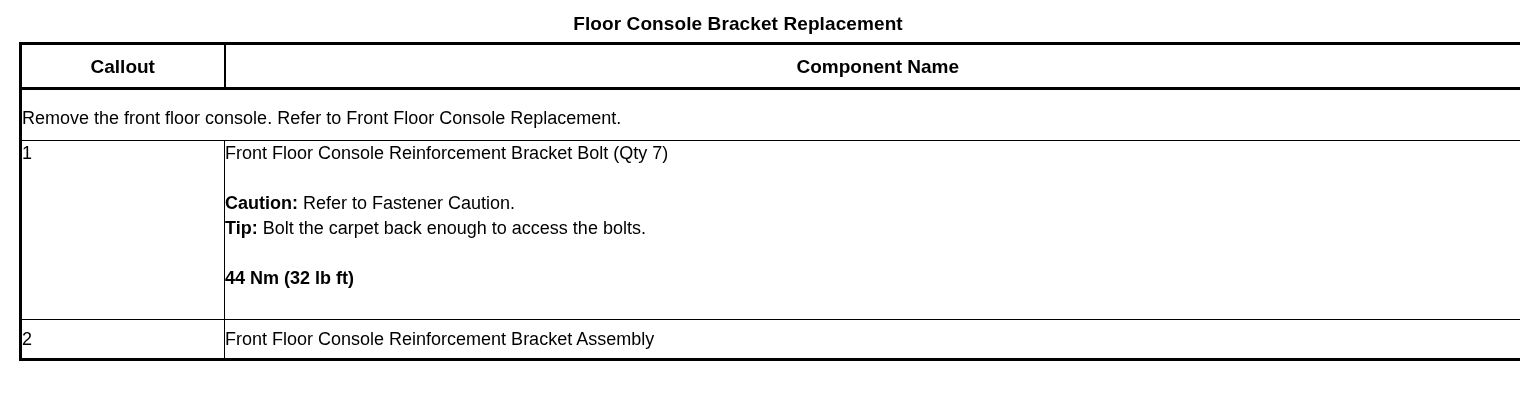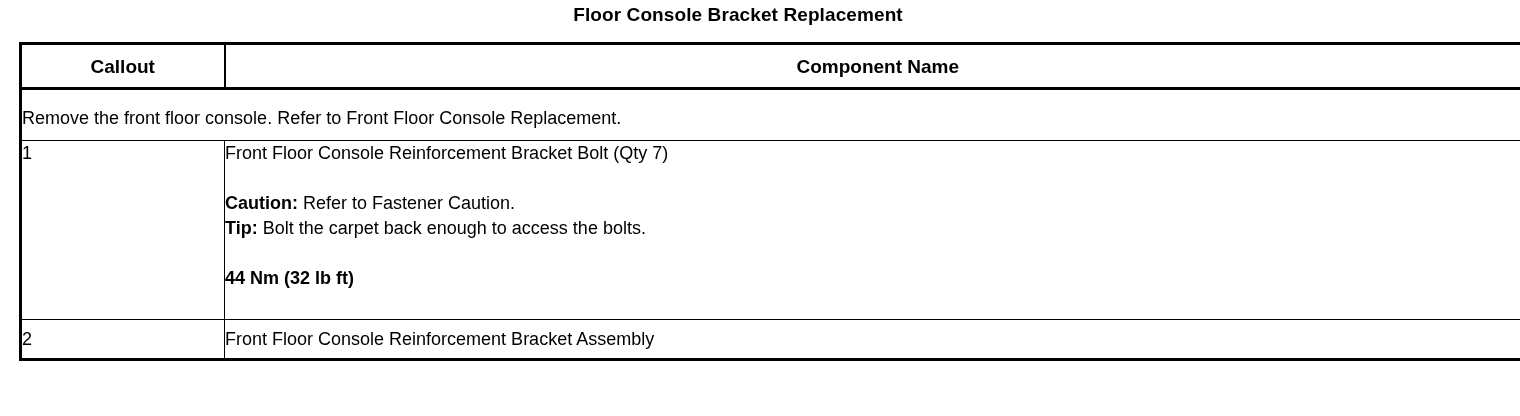--- a/index.html
+++ b/index.html
@@ -15,21 +15,21 @@
     overflow: hidden;
   }
   .page {
     position: relative;
     width: 1520px;
     height: 416px;
     background: #ffffff;
   }
   .doc-title {
     position: absolute;
-    top: 3px;
+    top: 12px;
     left: 0;
     width: 1476px;
     text-align: center;
     font-size: 19px;
     font-weight: bold;
     letter-spacing: 0.1px;
     line-height: 24px;
   }
   .proc-table {
     position: absolute;

